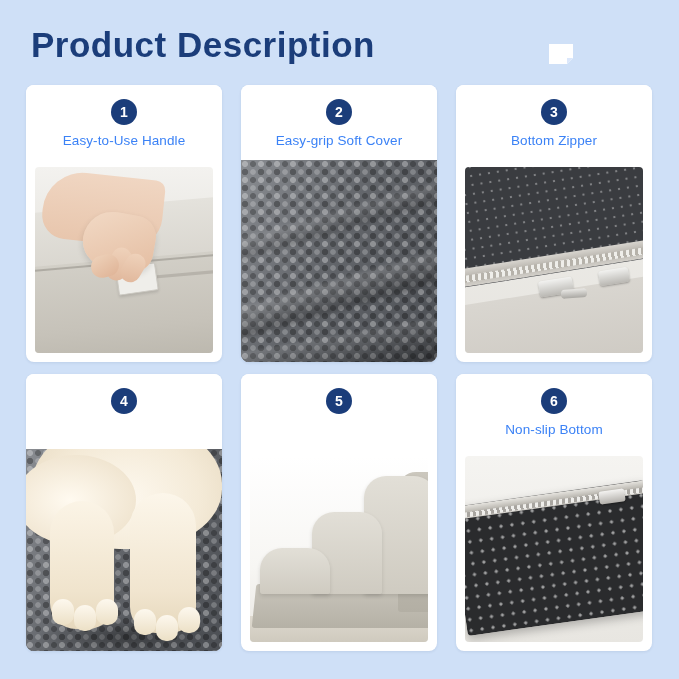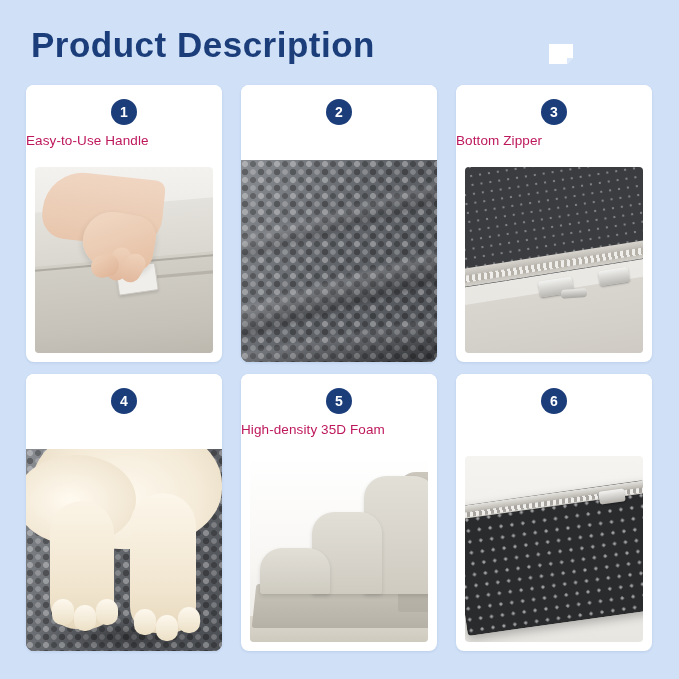--- a/index.html
+++ b/index.html
@@ -74,23 +74,23 @@
     display: flex;
     align-items: center;
     justify-content: center;
     line-height: 1;
   }
   .caption {
     position: absolute;
     left: 0;
     right: 0;
     top: 48px;
-    text-align: left;
+    text-align: center;
     font-size: 13.5px;
-    color: #be185d;
+    color: #3b82f6;
     letter-spacing: 0.1px;
   }
   .photo {
     position: absolute;
     left: 0;
     right: 0;
     top: 75px;
     bottom: 0;
     overflow: hidden;
   }
@@ -428,20 +428,21 @@
         <div class="hand"></div>
         <div class="finger f1"></div>
         <div class="finger f2"></div>
         <div class="thumb"></div>
       </div>
     </div>
 
     <div class="card">
       <div class="card-head">
         <div class="badge">2</div>
+        <div class="caption">Easy-grip Soft Cover</div>
       </div>
       <div class="photo p2 knit">
         <div class="fold2"></div>
         <div class="fold"></div>
         <div class="edge"></div>
       </div>
     </div>
 
     <div class="card">
       <div class="card-head">
@@ -474,35 +475,35 @@
         <div class="toe t3"></div>
         <div class="toe t4"></div>
         <div class="toe t5"></div>
         <div class="toe t6"></div>
       </div>
     </div>
 
     <div class="card">
       <div class="card-head">
         <div class="badge">5</div>
-        <div class="caption">High-density 35D Foam</div>
       </div>
       <div class="photo inset p5">
         <div class="floor"></div>
         <div class="base"></div>
         <div class="side"></div>
         <div class="step s3"></div>
         <div class="step s2"></div>
         <div class="step s1"></div>
       </div>
     </div>
 
     <div class="card">
       <div class="card-head">
         <div class="badge">6</div>
+        <div class="caption">Non-slip Bottom</div>
       </div>
       <div class="photo inset p6">
         <div class="panel"></div>
         <div class="zip"></div>
         <div class="zip-teeth"></div>
         <div class="slider"></div>
       </div>
     </div>
 
   </div>

